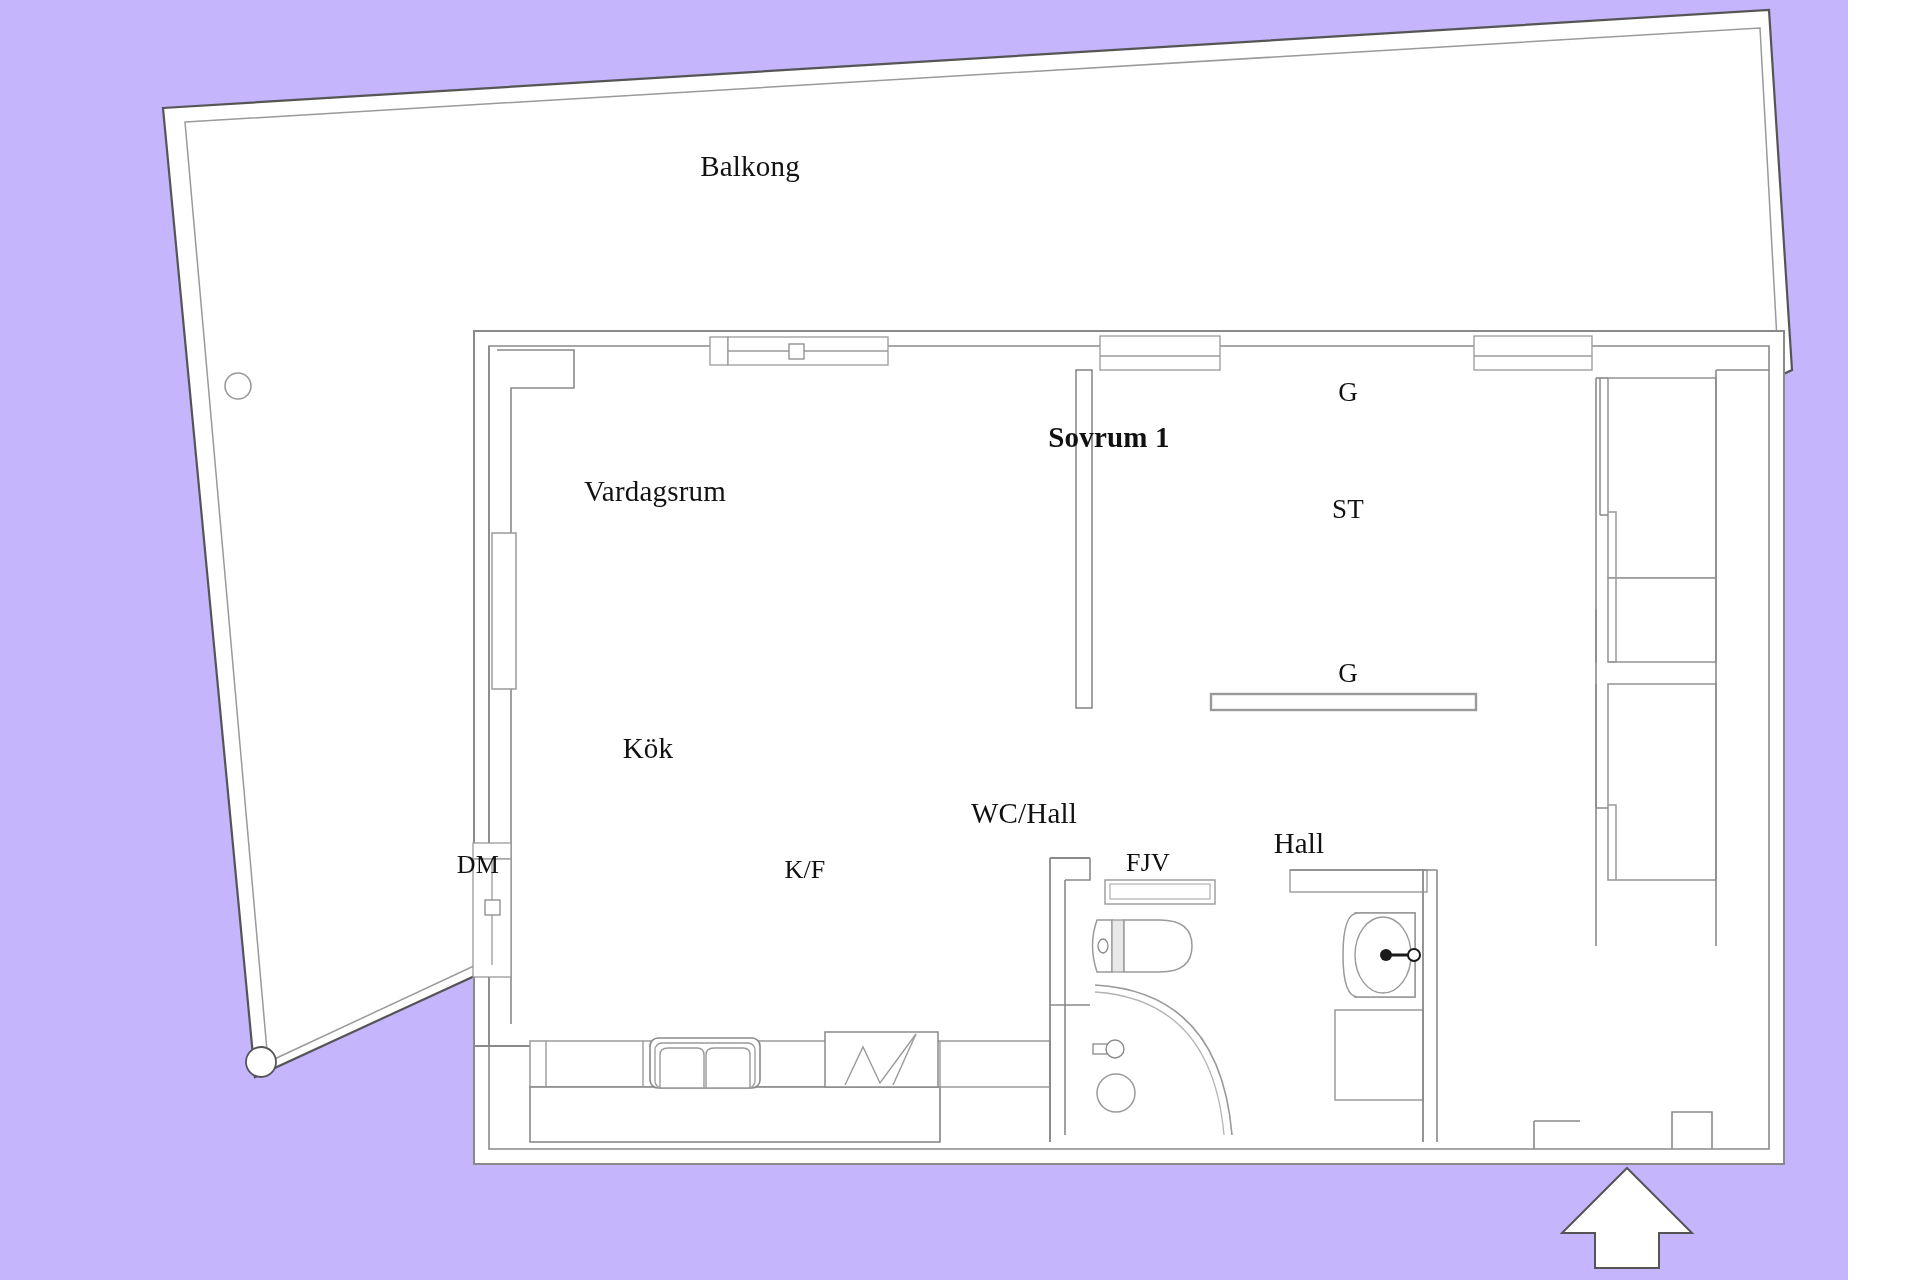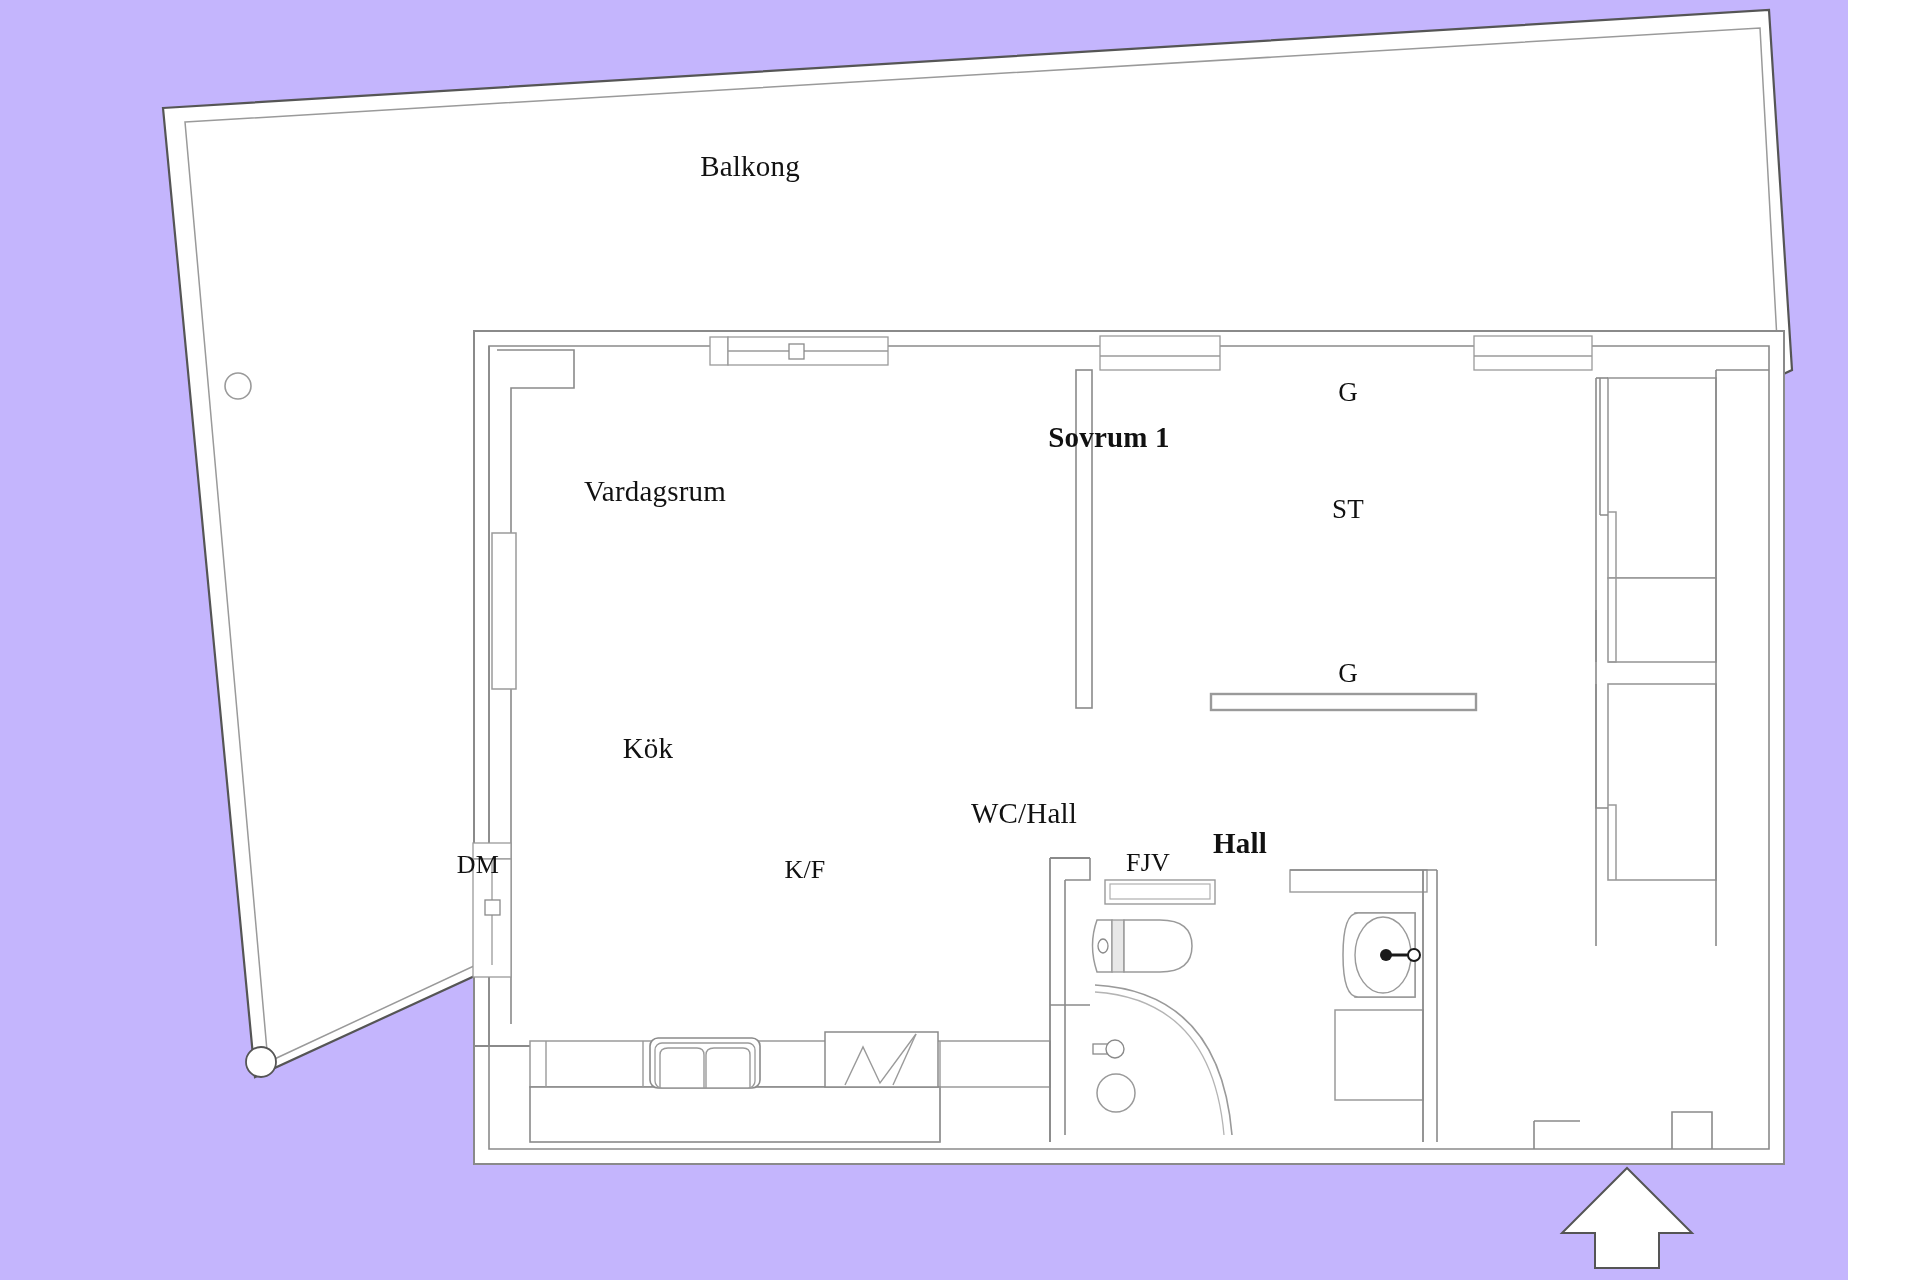--- a/index.html
+++ b/index.html
@@ -218,21 +218,21 @@
       <polygon points="1627,1168 1692,1233 1659,1233 1659,1268 1595,1268 1595,1233 1562,1233" fill="#ffffff" stroke="#555555" stroke-width="2"></polygon>
     </g>
 
   </svg>
 
   <div class="room-label lbl-lg" style="left:750px;  top:166px;">Balkong</div>
   <div class="room-label lbl-lg" style="left:655px;  top:491px;">Vardagsrum</div>
   <div class="room-label lbl-lg" style="left:1109px; top:437px;font-weight:bold;">Sovrum 1</div>
   <div class="room-label lbl-lg" style="left:648px;  top:748px;">Kök</div>
   <div class="room-label lbl-lg" style="left:1024px; top:813px;">WC/Hall</div>
-  <div class="room-label lbl-lg" style="left:1240px; top:843px;font-weight:bold;">Hall</div>
+  <div class="room-label lbl-lg" style="left:1299px; top:843px;">Hall</div>
 
   <div class="room-label lbl-md" style="left:1348px; top:392px;">G</div>
   <div class="room-label lbl-md" style="left:1348px; top:509px;">ST</div>
   <div class="room-label lbl-md" style="left:1348px; top:673px;">G</div>
 
   <div class="room-label lbl-sm" style="left:478px;  top:865px;">DM</div>
   <div class="room-label lbl-sm" style="left:805px;  top:870px;">K/F</div>
   <div class="room-label lbl-sm" style="left:1114px; top:863px;margin-left:34px;">FJV</div>
 
 </div>

